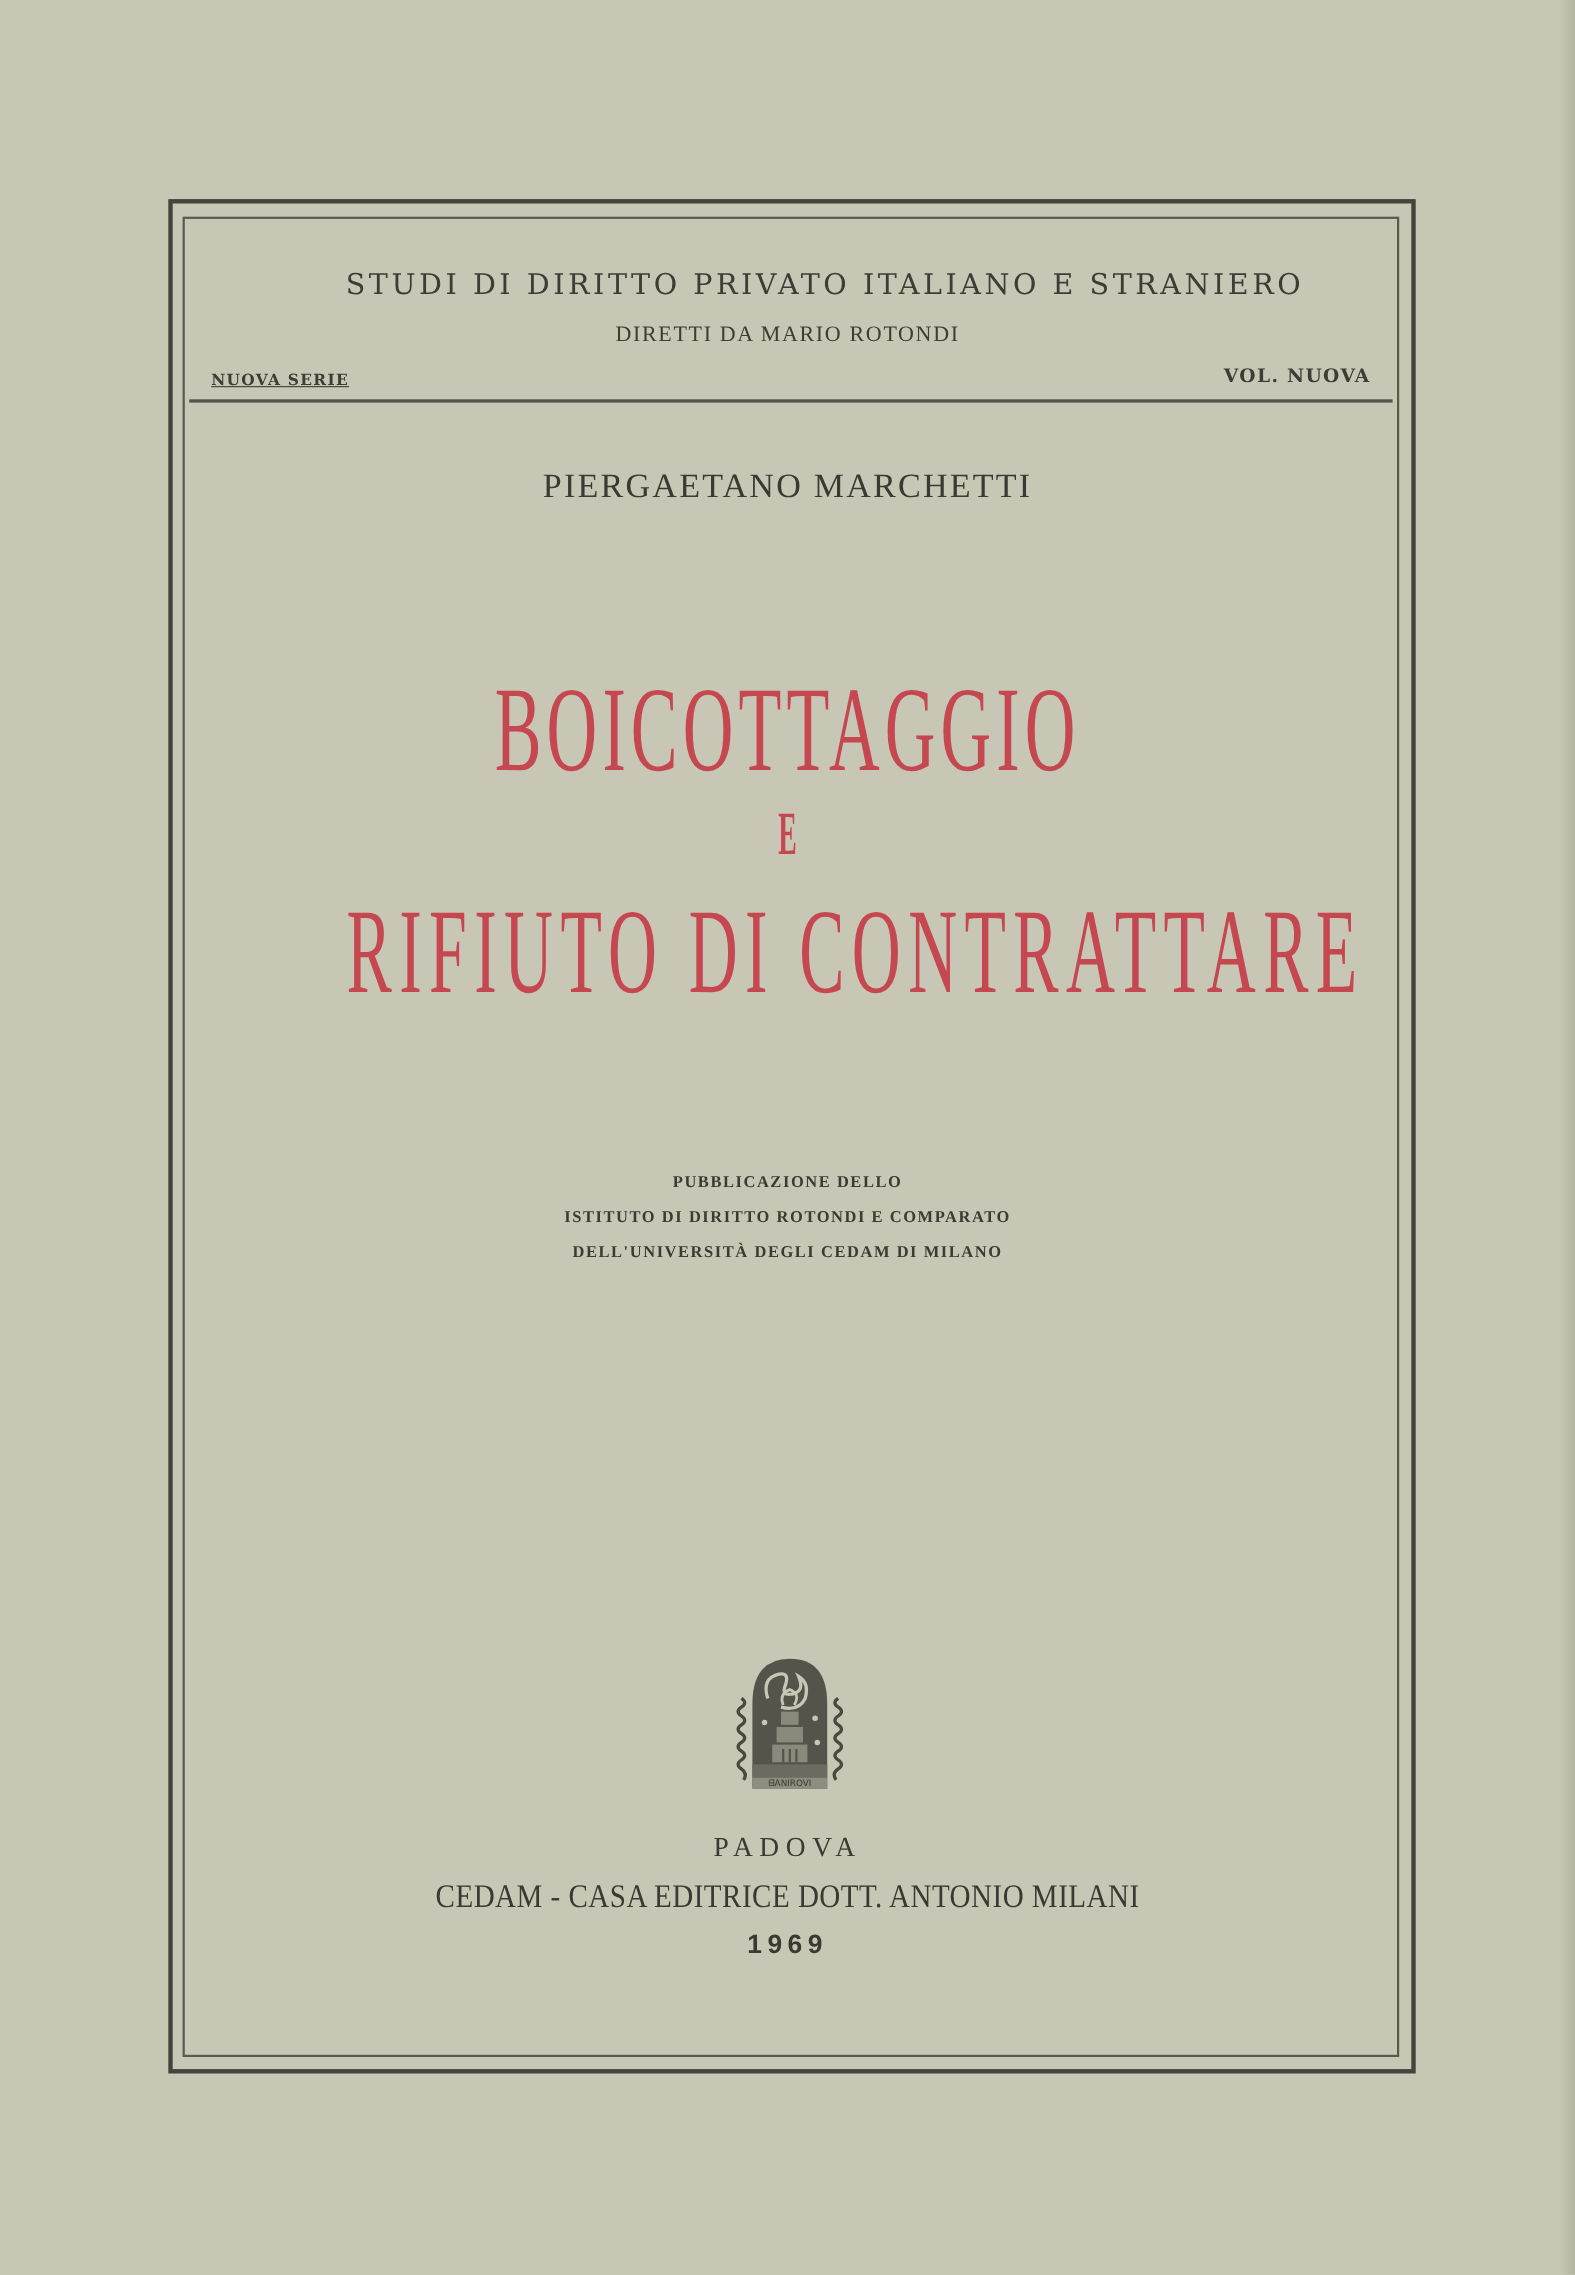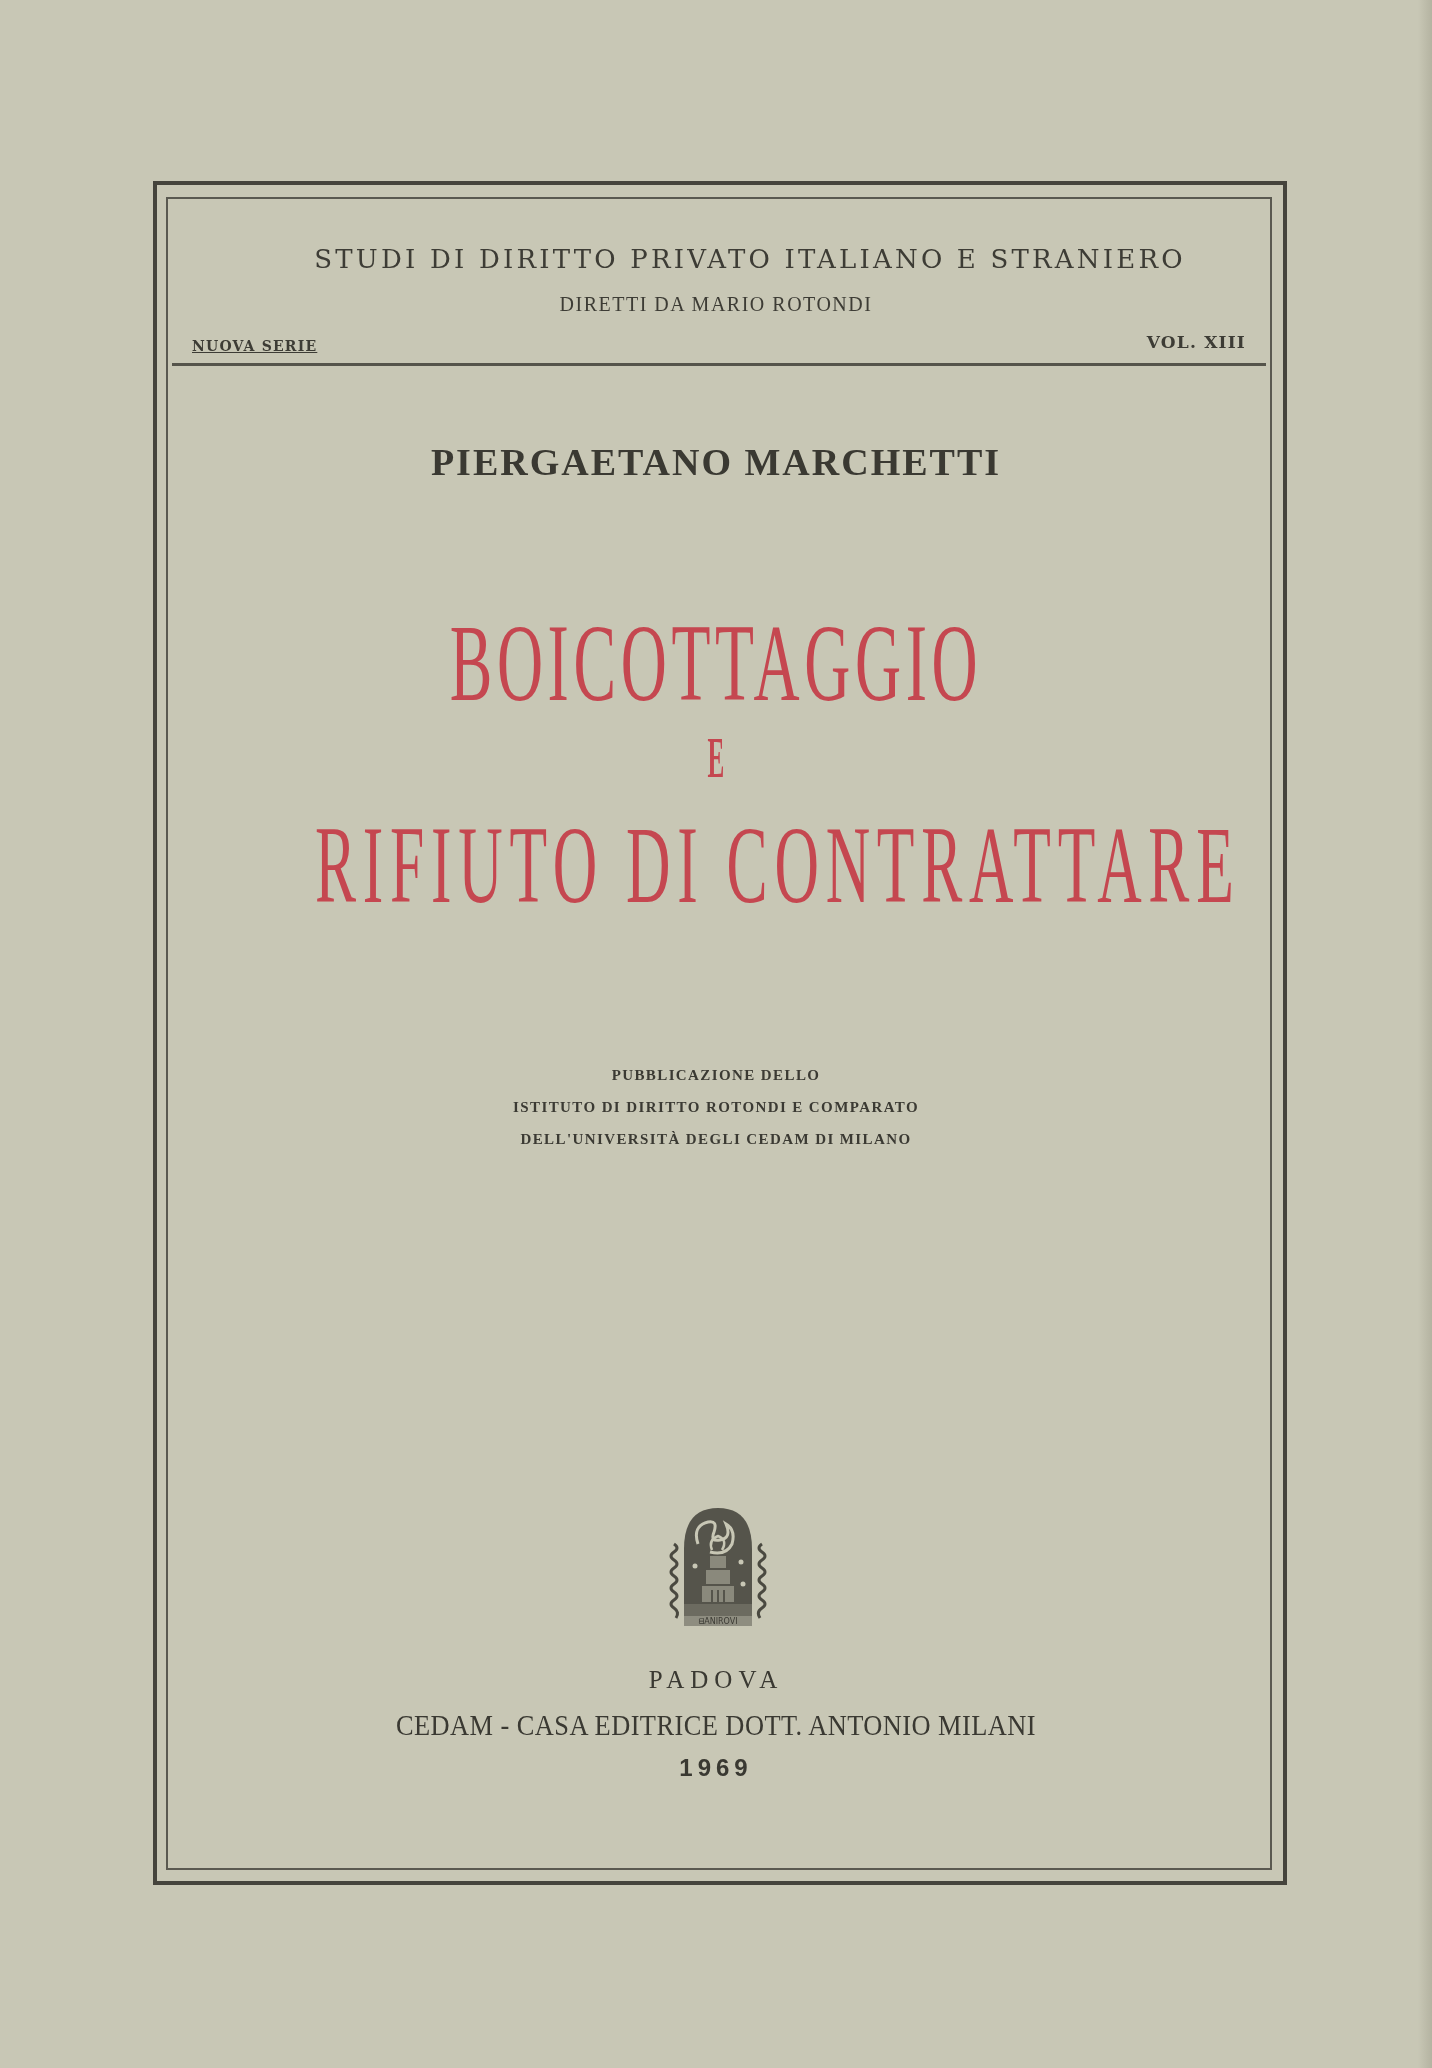--- a/index.html
+++ b/index.html
@@ -38,23 +38,22 @@
     position: absolute; top: 338px; font-size: 14px; font-weight: bold; letter-spacing: 1.2px;
     color: #3d3c35; font-family: "DejaVu Serif", serif;
   }
   .nuova { left: 192px; text-decoration: underline; }
   .vol { right: 186px; font-size: 17px; top: 332px; }
   .header-rule {
     position: absolute; left: 172px; top: 363px; width: 1094px; height: 0;
     border-top: 3px solid #55544b;
   }
   .author {
-    top: 440px; font-size: 38px; letter-spacing: 2px; color: #3a3932;
+    top: 424px; font-size: 31px; letter-spacing: 2px; color: #3a3932;
     font-family: "Liberation Serif", serif;
-    font-weight: bold;
   }
   .title {
     color: #c54750;
     font-family: "Liberation Serif", serif;
     font-weight: normal;
     transform-origin: center top;
   }
   .title-1 {
     top: 600px; font-size: 110px; letter-spacing: 8px; transform: scaleX(0.58);
   }
@@ -91,21 +90,21 @@
 <body>
 
 <div class="page-shadow"></div>
 
 <div class="frame-outer"></div>
 <div class="frame-inner"></div>
 
 <div class="center series-title">STUDI DI DIRITTO PRIVATO ITALIANO E STRANIERO</div>
 <div class="center series-director">DIRETTI DA MARIO ROTONDI</div>
 <div class="series-label nuova">NUOVA SERIE</div>
-<div class="series-label vol">VOL. XIII</div>
+<div class="series-label vol">VOL. NUOVA</div>
 <div class="header-rule"></div>
 
 <div class="center author">PIERGAETANO MARCHETTI</div>
 
 <div class="center title title-1">BOICOTTAGGIO</div>
 <div class="center title title-conj">E</div>
 <div class="center title title-2">RIFIUTO DI CONTRATTARE</div>
 
 <div class="center imprint imprint-1">PUBBLICAZIONE DELLO</div>
 <div class="center imprint imprint-2">ISTITUTO DI DIRITTO ROTONDI E COMPARATO</div>

